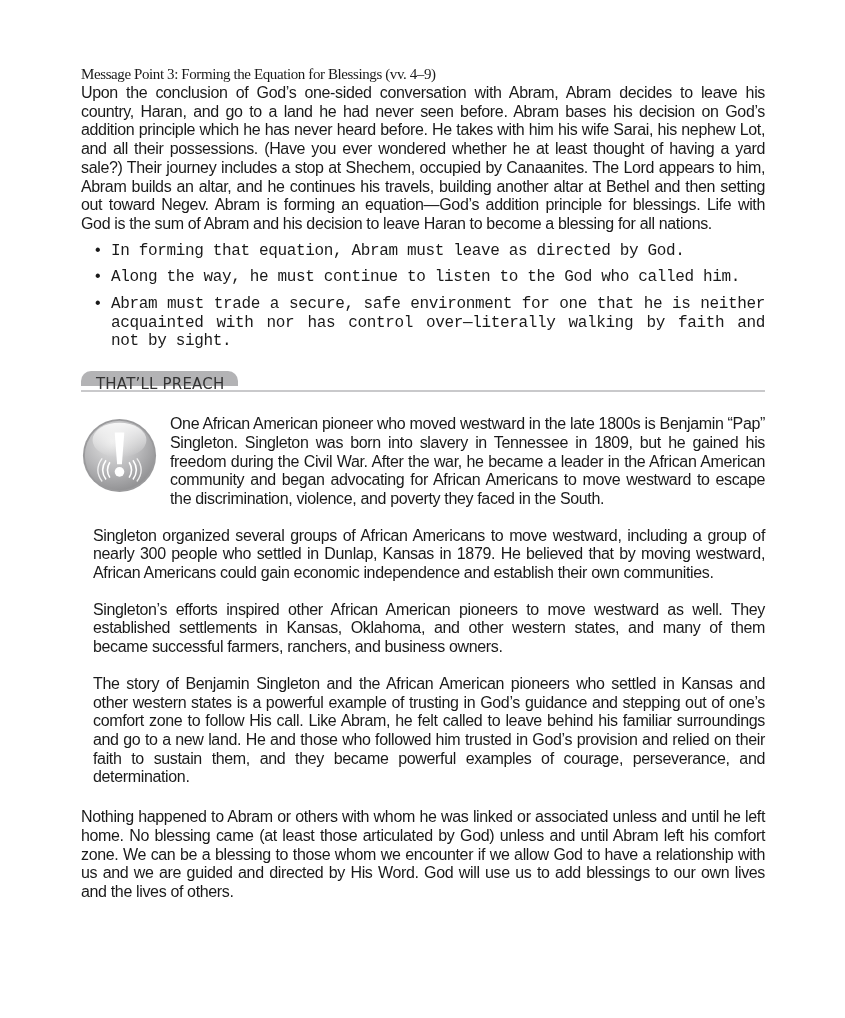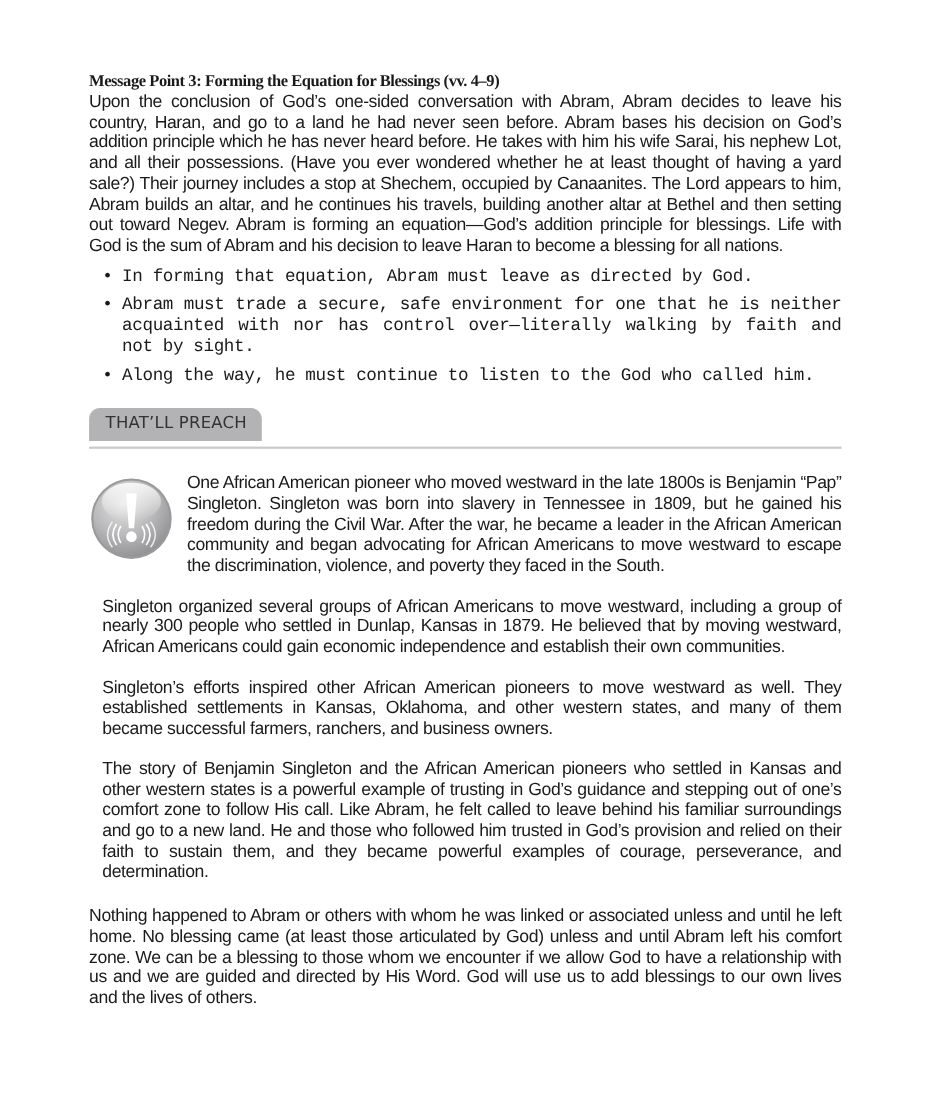--- a/index.html
+++ b/index.html
@@ -1,25 +1,25 @@
 <!DOCTYPE html>
 <html><head>
 <meta charset="utf-8">
 <style>
   html, body { margin: 0; padding: 0; background: #ffffff; }
   body { width: 845px; height: 1018px; position: relative; overflow: hidden; }
   .page { position: absolute; left: 81px; top: 64px; width: 684px; color: #1a1a1a;
           font-family: "Liberation Sans Narrow", "Liberation Sans", sans-serif; }
   .narrow { font-size: 16px; line-height: 18.7px; text-align: justify; letter-spacing: -0.35px; }
-  h2.mp { font-family: "Liberation Serif", serif; font-weight: bold; font-size: 15px; margin: 0; line-height: 20px; letter-spacing: -0.4px; }
+  h2.mp { font-family: "Liberation Serif", serif; font-weight: normal; font-size: 15px; margin: 0; line-height: 20px; letter-spacing: -0.4px; }
   p { margin: 0; }
   ul.bullets { list-style: none; margin: 8px 0 0 0; padding: 0; font-family: Liberation Mono, monospace; }
   ul.bullets li { position: relative; padding-left: 30px; margin-bottom: 8px; }
   ul.bullets li::before { content: "•"; position: absolute; left: 12px; top: 0; }
-  .tab { display: inline-block; height: 30px; width: 157px; background: #b3b3b5;
+  .tab { display: inline-block; height: 15px; width: 157px; background: #b3b3b5;
          border-radius: 10px 10px 0 0; position: relative; box-sizing: border-box;
          font-family: "DejaVu Sans", sans-serif; font-size: 15px; color: #333; letter-spacing: 0.2px;
          line-height: 26px; }
   .tab span { position: absolute; left: 15px; top: 0; }
   .tab.conc span { left: 27px; }
   .tab-line { border-bottom: 2px solid #c9c9cb; }
   .preach-block { position: relative; margin-top: 23px; min-height: 90px; }
   .alert-icon { position: absolute; left: 0; top: 2px; width: 77px; height: 77px; }
   .preach-text { margin-left: 89px; }
   .para { margin-top: 18px; margin-left: 12px; }
@@ -29,22 +29,22 @@
 </head>
 <body>
 
 <div class="page">
 
   <section>
     <h2 class="mp">Message Point 3: Forming the Equation for Blessings (vv. 4–9)</h2>
     <p class="narrow">Upon the conclusion of God’s one-sided conversation with Abram, Abram decides to leave his country, Haran, and go to a land he had never seen before. Abram bases his decision on God’s addition principle which he has never heard before. He takes with him his wife Sarai, his nephew Lot, and all their possessions. (Have you ever wondered whether he at least thought of having a yard sale?) Their journey includes a stop at Shechem, occupied by Canaanites. The Lord appears to him, Abram builds an altar, and he continues his travels, building another altar at Bethel and then setting out toward Negev. Abram is forming an equation—God’s addition principle for blessings. Life with God is the sum of Abram and his decision to leave Haran to become a blessing for all nations.</p>
     <ul class="bullets narrow">
       <li>In forming that equation, Abram must leave as directed by God.</li>
+      <li>Along the way, he must continue to listen to the God who called him.</li>
       <li>Abram must trade a secure, safe environment for one that he is neither acquainted with nor has control over—literally walking by faith and not by sight.</li>
-      <li>Along the way, he must continue to listen to the God who called him.</li>
     </ul>
   </section>
 
   <section class="gap-tab">
     <div class="tab-line">
       <div class="tab">
         <span>THAT’LL PREACH</span>
       </div>
     </div>
     <div class="preach-block">

